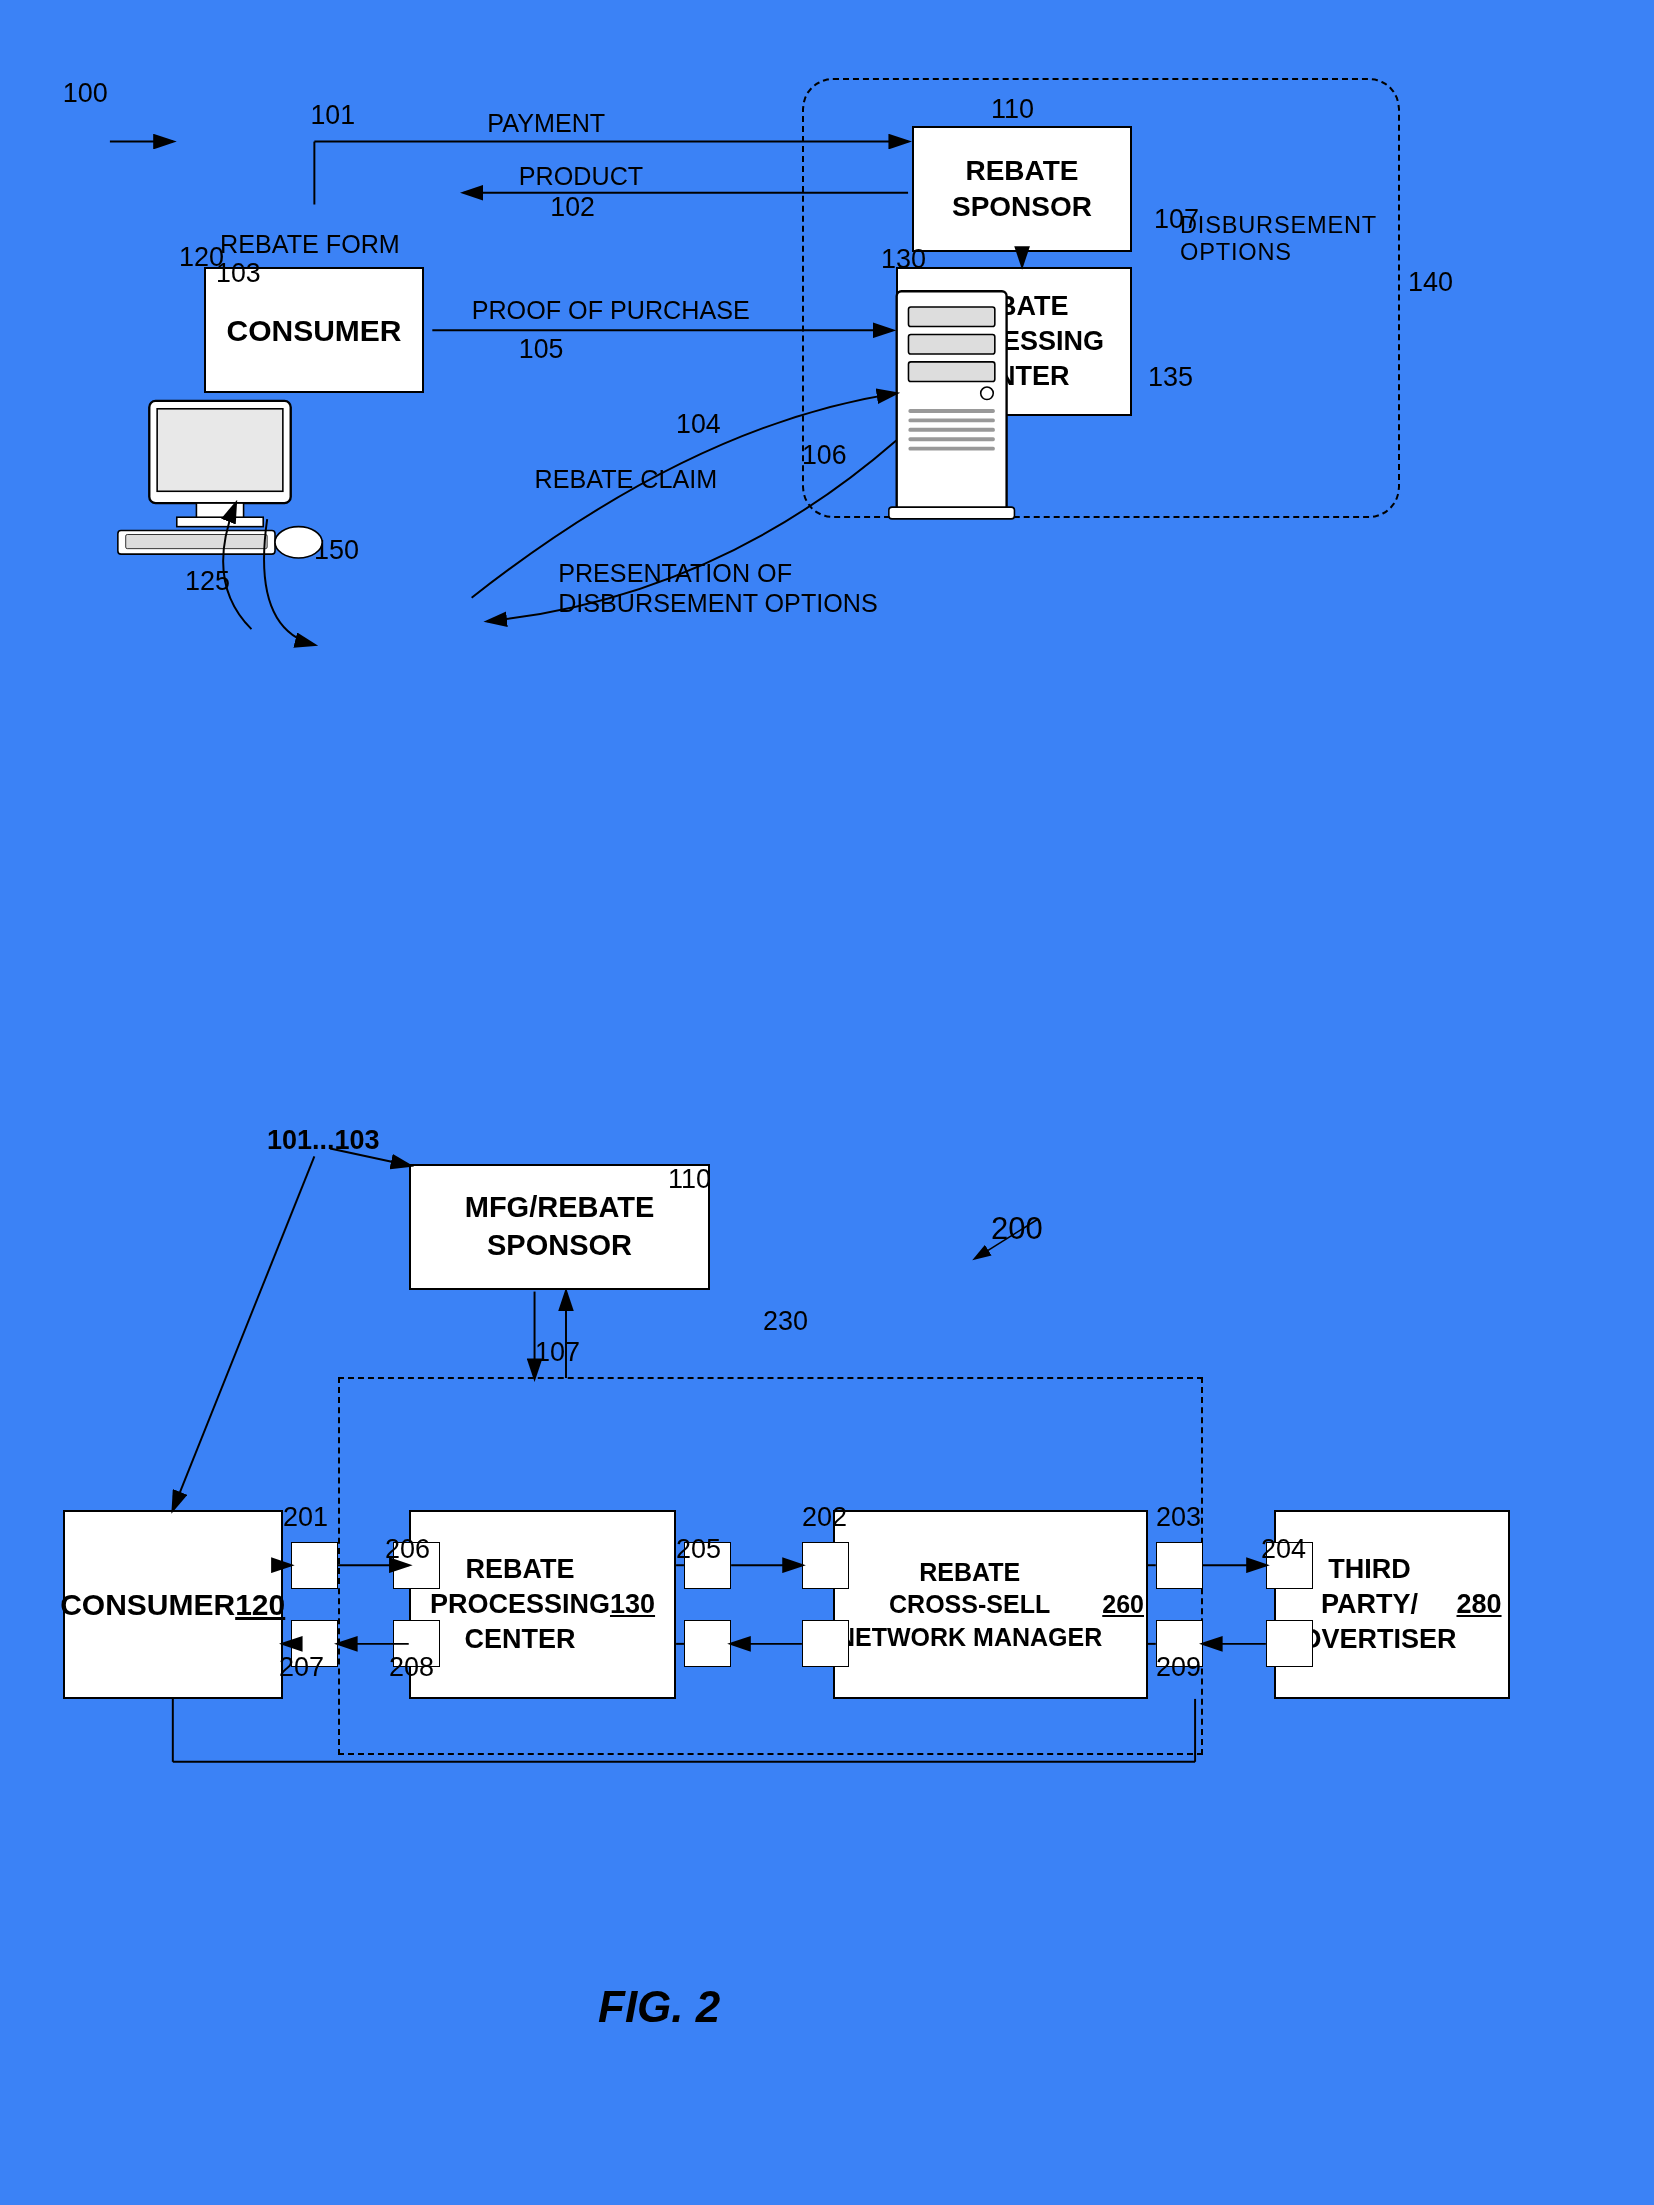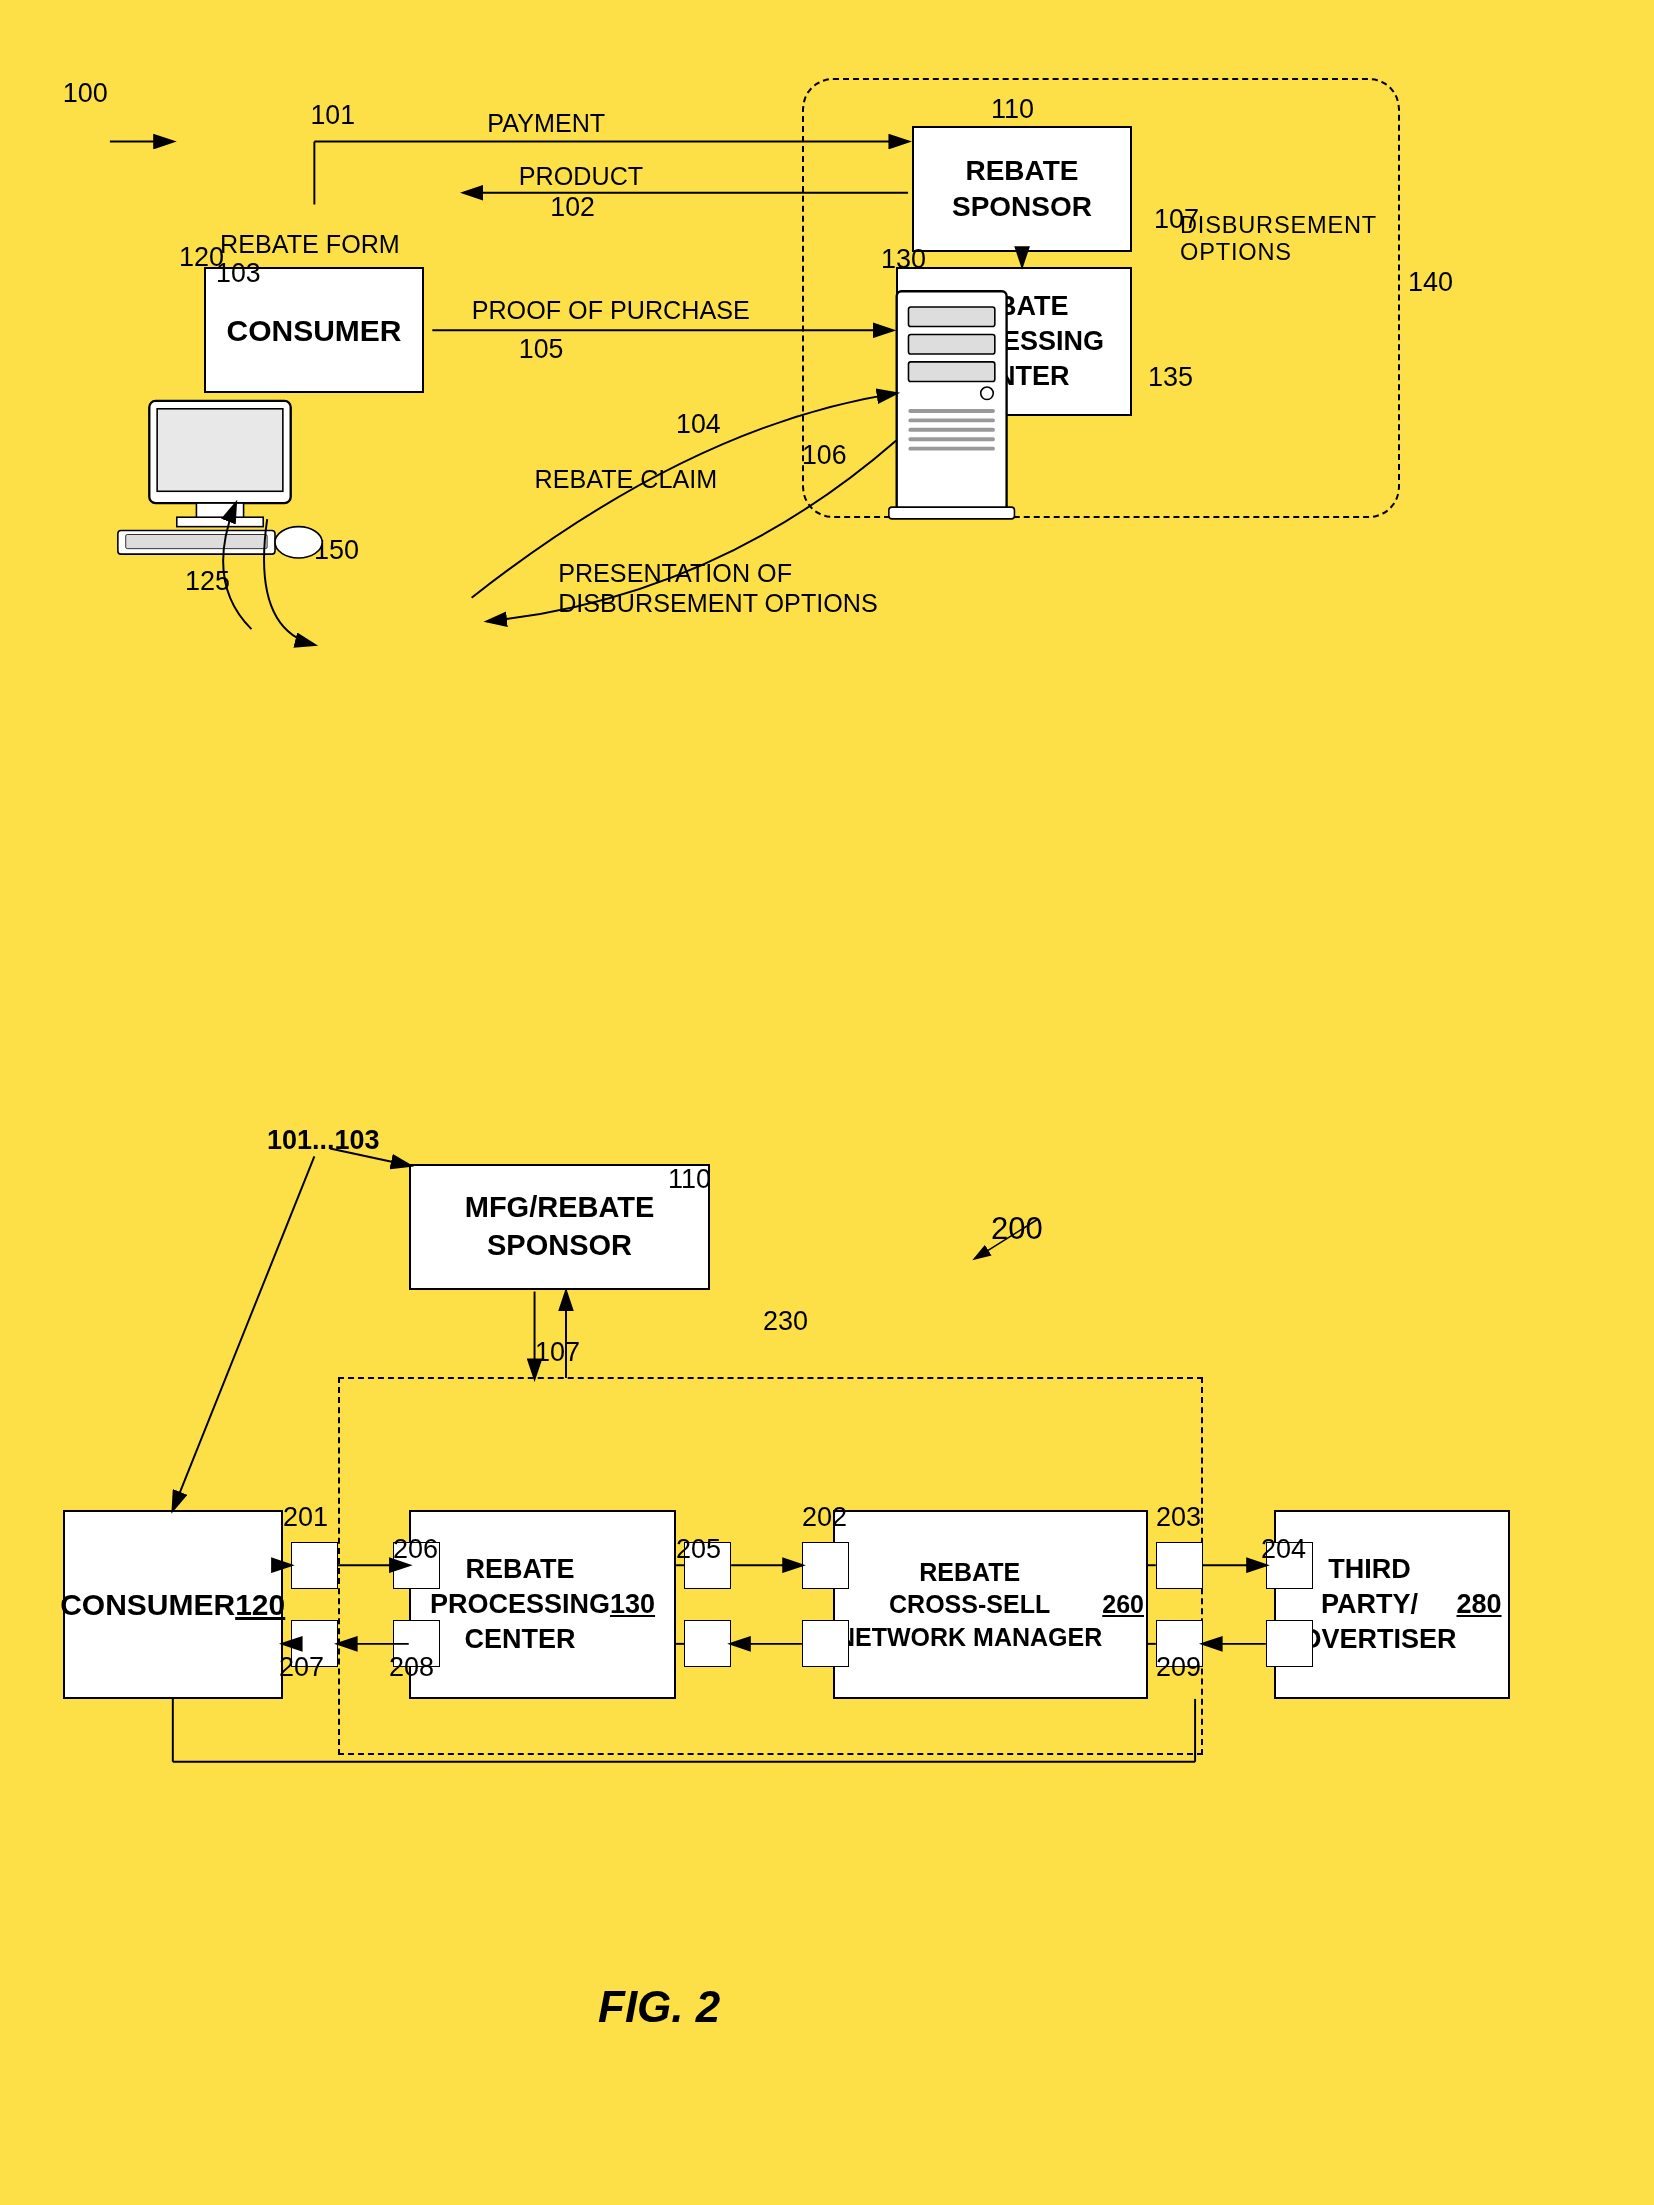--- a/index.html
+++ b/index.html
@@ -8,21 +8,21 @@
       font-family: Arial, sans-serif;
       width: 1655px;
       min-height: 2205px;
       position: relative;
       overflow: hidden;
     }
 
     .page-container {
       width: 1655px;
       min-height: 2205px;
-      background: #fde047;
+      background: #3b82f6;
       position: relative;
     }
 
     
     .fig1-area {
       position: absolute;
       top: 47px;
       left: 47px;
       width: 1557px;
       height: 1007px;
@@ -281,21 +281,21 @@
     <div class="box" style="top:503px; left:637px; width:47px; height:47px; font-size:20.4px; border-width:1.6px;"></div>
     <div class="box" style="top:425px; left:755px; width:47px; height:47px; font-size:20.4px; border-width:1.6px;"></div>
     <div class="box" style="top:503px; left:755px; width:47px; height:47px; font-size:20.4px; border-width:1.6px;"></div>
 
     <div class="box" style="top:425px; left:1109px; width:47px; height:47px; font-size:20.4px; border-width:1.6px;"></div>
     <div class="box" style="top:503px; left:1109px; width:47px; height:47px; font-size:20.4px; border-width:1.6px;"></div>
     <div class="box" style="top:425px; left:1219px; width:47px; height:47px; font-size:20.4px; border-width:1.6px;"></div>
     <div class="box" style="top:503px; left:1219px; width:47px; height:47px; font-size:20.4px; border-width:1.6px;"></div>
 
     <span class="ref-label" style="top:385px; left:236px;">201</span>
-    <span class="ref-label" style="top:417px; left:346px;">206</span>
+    <span class="ref-label" style="top:417px; left:338px;">206</span>
     <span class="ref-label" style="top:535px; left:232px;">207</span>
     <span class="ref-label" style="top:535px; left:342px;">208</span>
     <span class="ref-label" style="top:385px; left:755px;">202</span>
     <span class="ref-label" style="top:417px; left:629px;">205</span>
     <span class="ref-label" style="top:385px; left:1109px;">203</span>
     <span class="ref-label" style="top:417px; left:1214px;">204</span>
     <span class="ref-label" style="top:535px; left:1109px;">209</span>
 
     <svg class="svg-overlay" viewBox="0 0 1980 1320" width="1557" height="1038">
       <defs>

